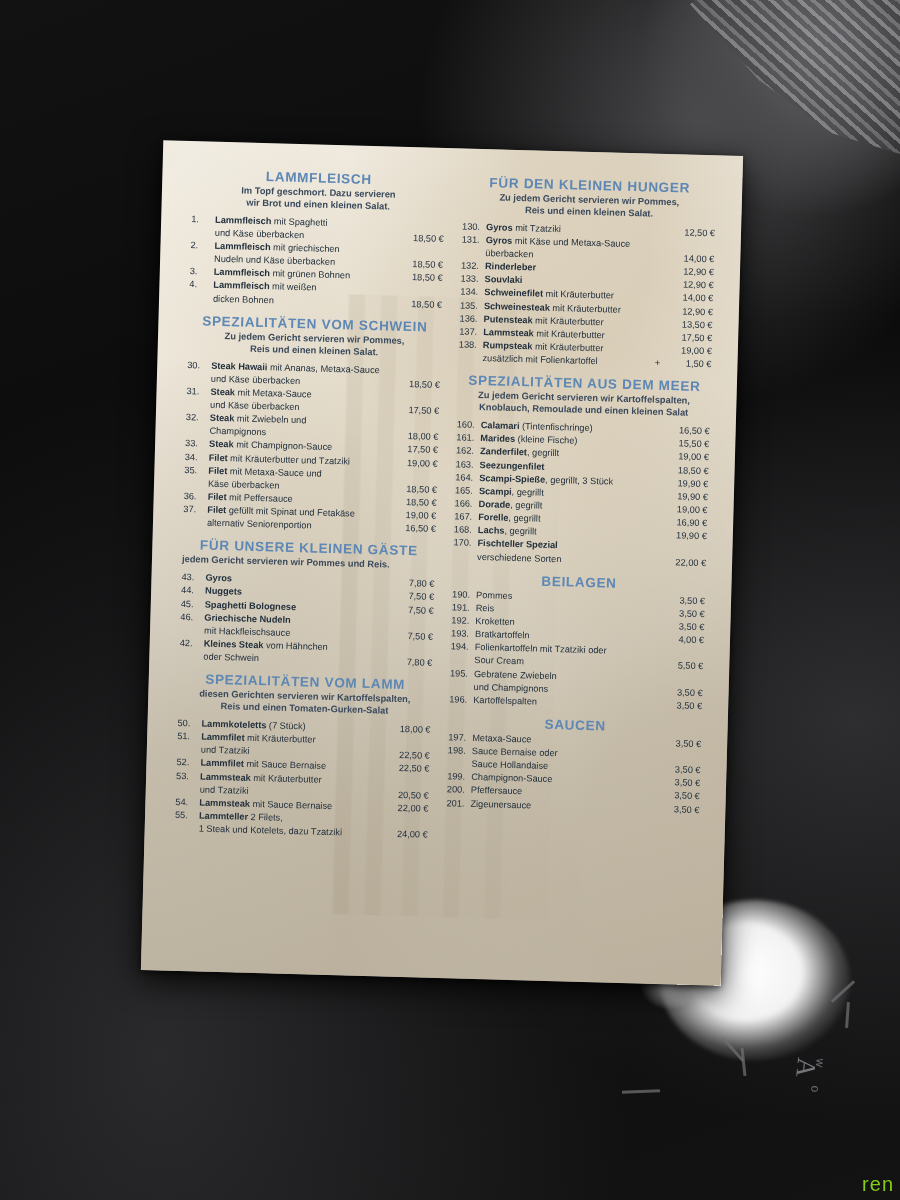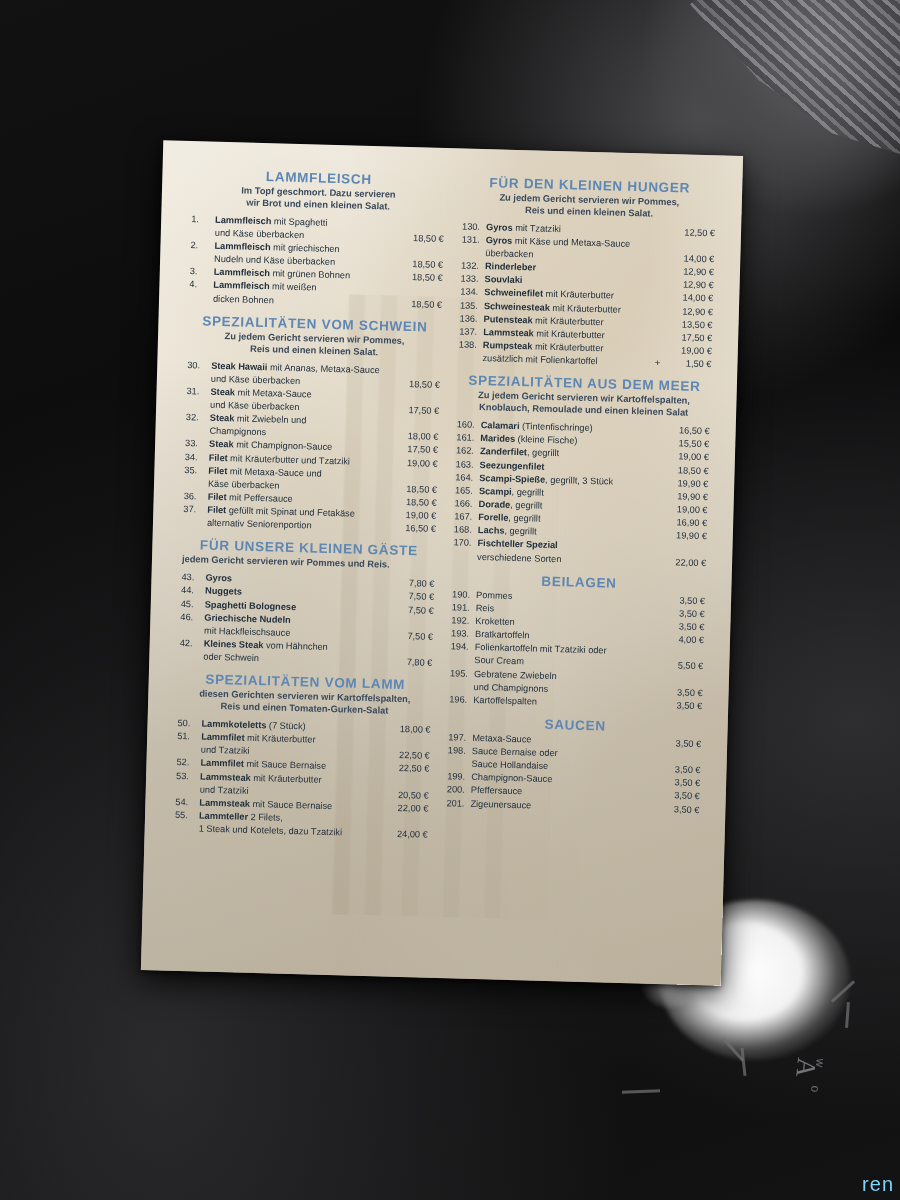--- a/index.html
+++ b/index.html
@@ -41,21 +41,21 @@
   }
   .scratch{position:absolute;background:#6f6f72;opacity:.75;}
   .s1{left:622px;top:1090px;width:38px;height:3px;transform:rotate(-2deg);}
   .s2{left:718px;top:1048px;width:30px;height:3px;transform:rotate(48deg);}
   .s3{left:742px;top:1048px;width:3px;height:28px;transform:rotate(-6deg);}
   .s4{left:828px;top:990px;width:30px;height:3px;transform:rotate(-42deg);}
   .s5{left:846px;top:1002px;width:3px;height:26px;transform:rotate(4deg);}
   .mark-a{position:absolute;left:796px;top:1052px;color:#74747a;font-size:27px;font-family:"Liberation Serif",serif;transform:rotate(96deg);}
   .mark-w{position:absolute;left:816px;top:1056px;color:#6d6d72;font-size:12px;transform:rotate(96deg);}
   .mark-o{position:absolute;left:812px;top:1082px;color:#6d6d72;font-size:12px;transform:rotate(96deg);}
-  .corner-text{position:absolute;right:6px;bottom:4px;color:#7dd3fc;font-size:20px;letter-spacing:1px;}
+  .corner-text{position:absolute;right:6px;bottom:4px;color:#84cc16;font-size:20px;letter-spacing:1px;}
 
   
   .sheet{
     position:absolute;
     left:152px;top:148px;
     width:580px;height:830px;
     background:linear-gradient(118deg,#efe9dd 0%,#f3eee3 26%,#e9e2d4 58%,#ded6c6 100%);
     transform:rotate(1.55deg);
     box-shadow:0 10px 32px rgba(0,0,0,.85), 0 2px 6px rgba(0,0,0,.6);
     overflow:hidden;

